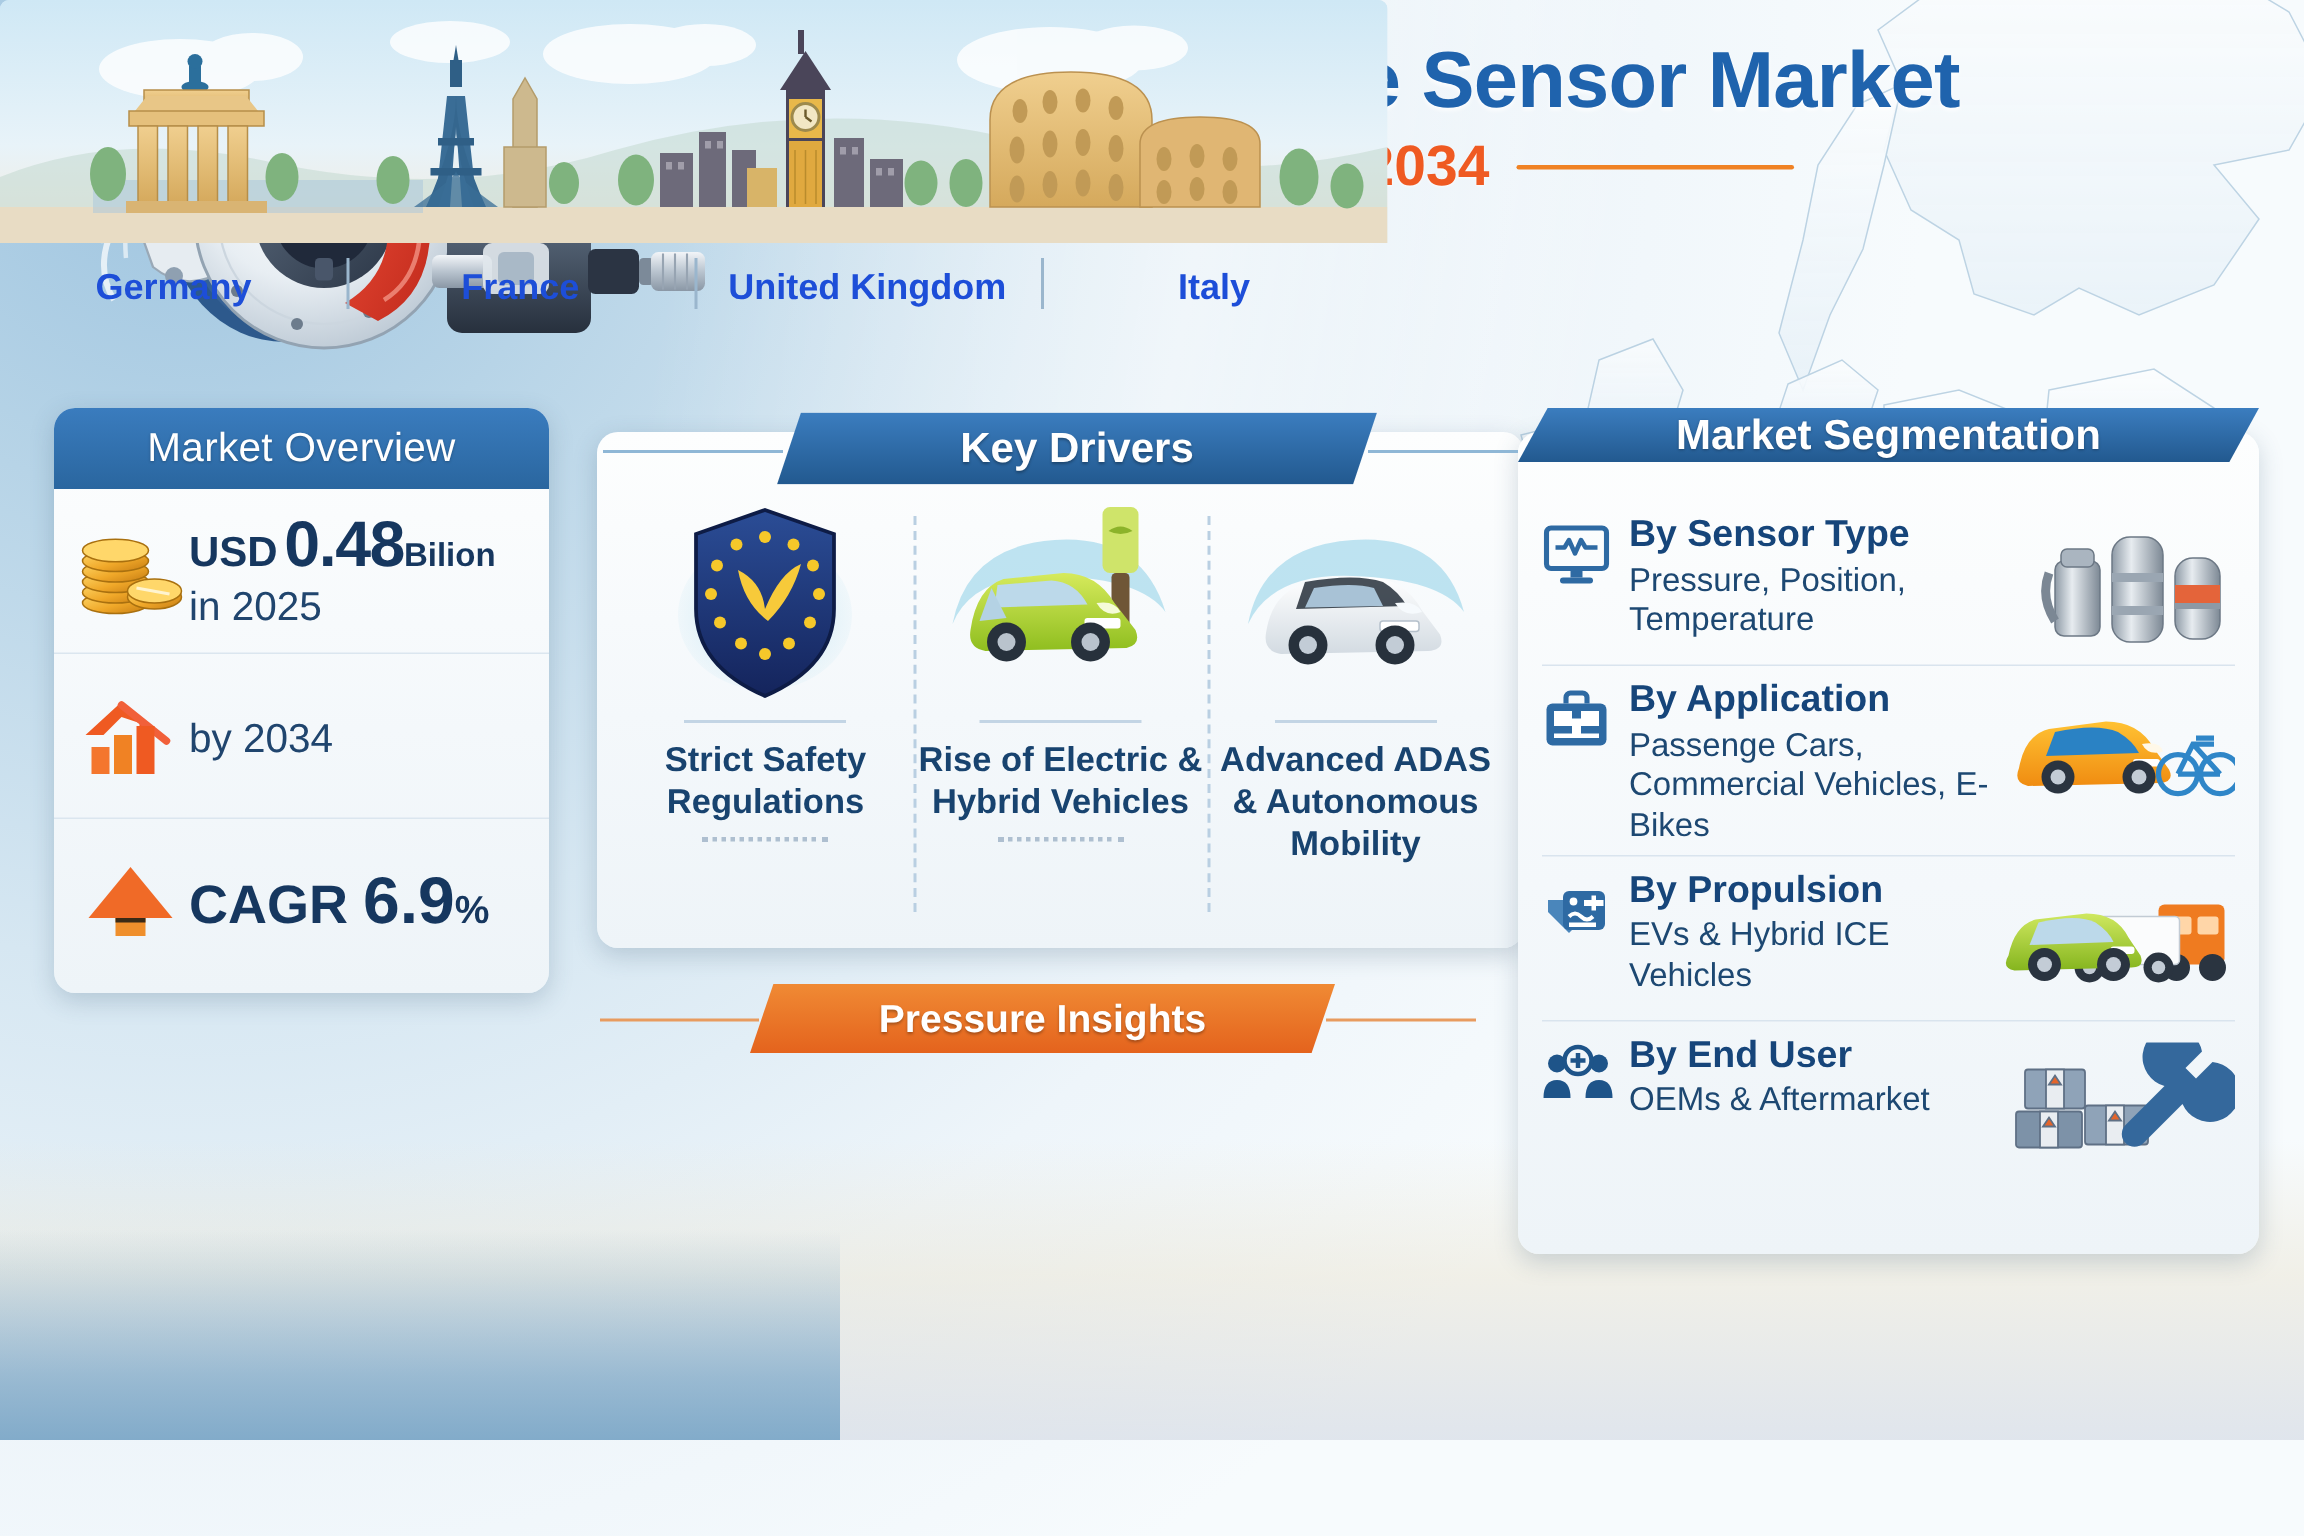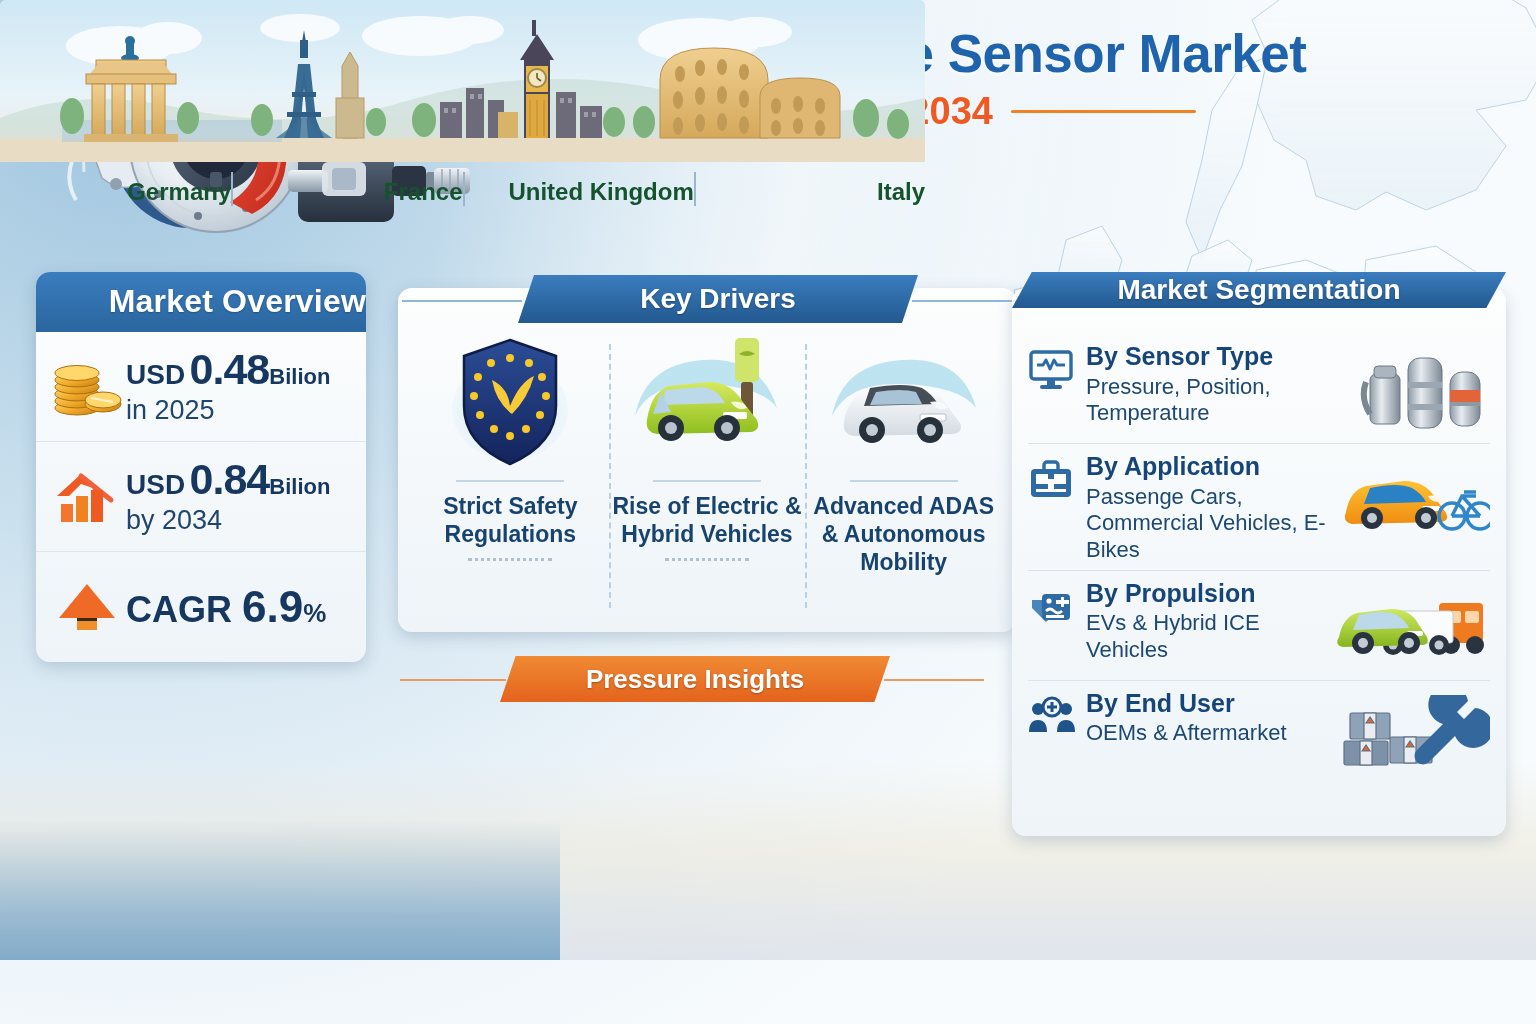--- a/index.html
+++ b/index.html
@@ -64,21 +64,21 @@
     position:absolute;
     background:linear-gradient(180deg,#fdfefe 0%, #f4f8fb 55%, #eef4f8 100%);
     border-radius:14px;
     box-shadow:0 5px 16px rgba(50,80,110,.22);
   }
 
   
   #overview{ left:36px; top:272px; width:330px; height:390px; overflow:hidden; }
   .panel-head-solid{
     background:linear-gradient(180deg,#3a7cbe 0%, #2a669f 100%);
-    color:#fff; font-size:32px; font-weight:bold; text-align:right;
+    color:#fff; font-size:27px; font-weight:normal; text-align:center;
     padding:11px 0 12px; letter-spacing:.2px;
     text-shadow:0 1px 2px rgba(0,0,0,.25);
   }
   .ov-row{
     height:110px; display:flex; align-items:center; padding:0 10px 0 12px;
     border-bottom:1px solid #dbe6ef;
   }
   .ov-row:last-child{ border-bottom:none; }
   .ov-icon{ width:78px; flex:0 0 78px; display:flex; align-items:center; justify-content:center; }
   .ov-txt{ flex:1; }
@@ -149,21 +149,21 @@
     background:#fbfcfd; border-radius:6px;
     box-shadow:0 5px 16px rgba(50,80,110,.22);
   }
   .reg-scene{ position:relative; height:162px; overflow:hidden;
     background:linear-gradient(180deg,#cfe6f3 0%, #e6f2f8 55%, #efe7d8 100%); }
   .reg-names{
     height:58px; display:flex; align-items:center; background:#fbfcfd;
     border-top:1px solid #e3eaf0;
   }
   .reg-name{
-    flex:1; text-align:right; font-size:24px; font-weight:bold; color:#14532d;
+    flex:1; text-align:center; font-size:24px; font-weight:bold; color:#1d4ed8;
     position:relative;
   }
   .reg-name + .reg-name::before{
     content:""; position:absolute; left:0; top:-6px; height:34px; border-left:2px solid #9ab6cd;
   }
 
   
   #footer{
     position:absolute; left:0; top:953px; width:1536px; height:71px;
     background:linear-gradient(95deg,#ef5c21 0%, #ef5c21 42%, #f3752a 72%, #f59234 100%);
@@ -340,24 +340,20 @@
       <div class="ov-icon">
         <svg width="72" height="62" viewBox="0 0 72 62">
           <path d="M6 30 L30 8 L54 30 L42 30 L42 22 L30 18 L18 30 Z" fill="#ef5a22"></path>
           <path d="M30 10 L60 34" stroke="#f1603a" stroke-width="5" stroke-linecap="round"></path>
           <rect x="10" y="38" width="12" height="18" fill="#f4762e"></rect>
           <rect x="25" y="30" width="12" height="26" fill="#f08224"></rect>
           <rect x="40" y="24" width="12" height="32" fill="#ef5a22"></rect>
         </svg>
       </div>
       <div class="ov-txt">
-        <div class="ov-line1">
-          <span class="ov-usd">USD</span>
-          <span class="ov-val">0.84</span><span class="ov-unit">Bilion</span>
-        </div>
         <div class="ov-line2">by 2034</div>
       </div>
     </div>
 
     <div class="ov-row">
       <div class="ov-icon">
         <svg width="72" height="62" viewBox="0 0 72 62">
           <polygon points="36,8 64,42 8,42" fill="#f06a27"></polygon>
           <rect x="26" y="42" width="20" height="12" fill="#ef8f2c"></rect>
           <rect x="26" y="42" width="20" height="3" fill="#3b2a16"></rect>

